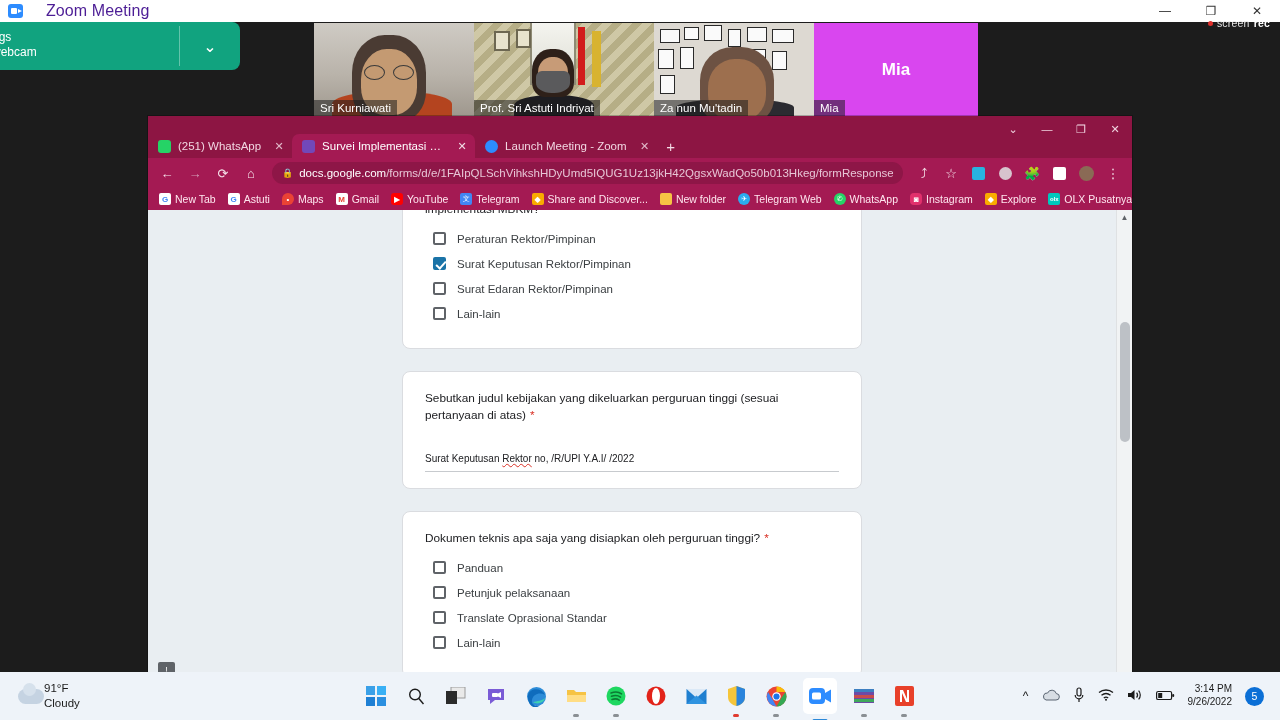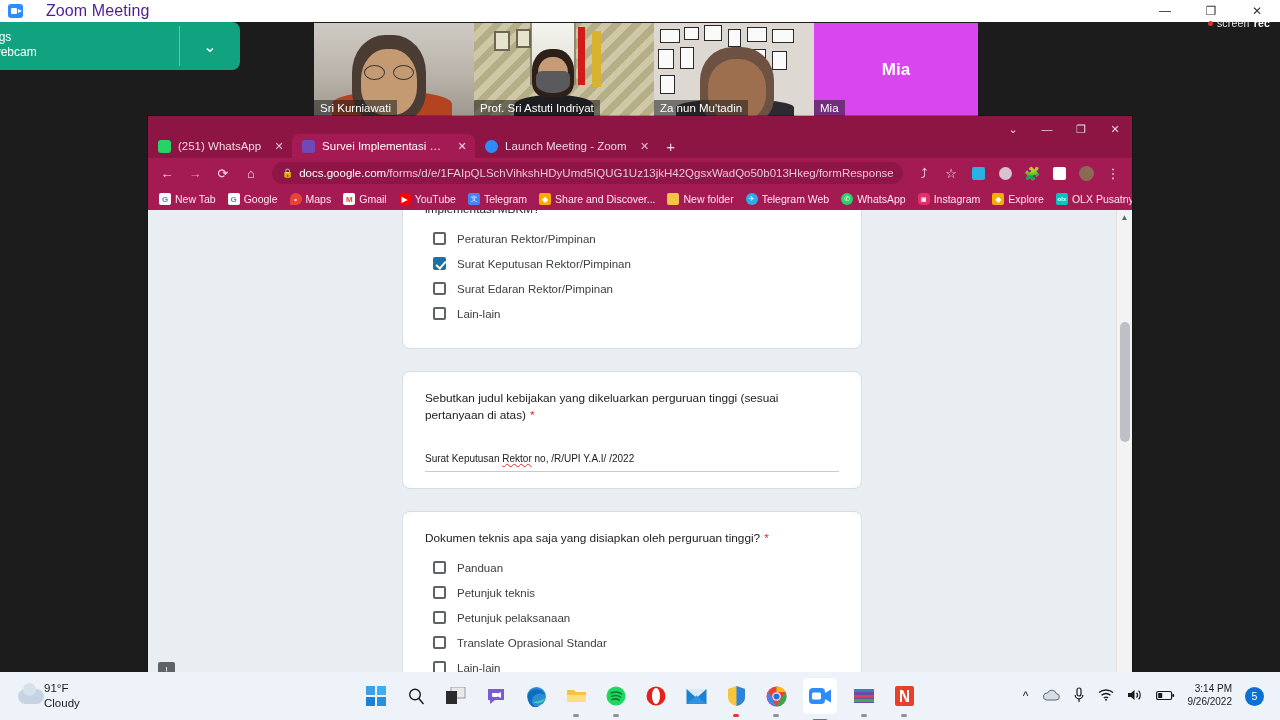--- a/index.html
+++ b/index.html
@@ -373,21 +373,21 @@
     </div>
   </div>
 
   <div id="bookmarks">
     <div class="bm">
         <span class="bico" style="background:#fff;color:#4285f4;font-weight:bold">G</span>
         <span>New Tab</span>
       </div>
     <div class="bm">
         <span class="bico" style="background:#fff;color:#4285f4;font-weight:bold">G</span>
-        <span>Google</span>
+        <span>Astuti</span>
       </div>
     <div class="bm">
         <span class="bico" style="background:#ea4335;border-radius:50% 50% 50% 0">•</span>
         <span>Maps</span>
       </div>
     <div class="bm">
         <span class="bico" style="background:#fff;color:#ea4335;font-weight:bold">M</span>
         <span>Gmail</span>
       </div>
     <div class="bm">
@@ -463,24 +463,20 @@
       </div>
 
       <div class="card">
         <div class="qtext">
           <span>Dokumen teknis apa saja yang disiapkan oleh perguruan tinggi?</span><span class="req">*</span>
         </div>
         <div class="opts">
           <div class="opt">
             <span class="cbx"></span>
             <span class="olabel">Panduan</span>
-          </div>
-          <div class="opt">
-            <span class="cbx"></span>
-            <span class="olabel">Petunjuk teknis</span>
           </div>
           <div class="opt">
             <span class="cbx"></span>
             <span class="olabel">Petunjuk pelaksanaan</span>
           </div>
           <div class="opt">
             <span class="cbx"></span>
             <span class="olabel">Translate Oprasional Standar</span>
           </div>
           <div class="opt">

